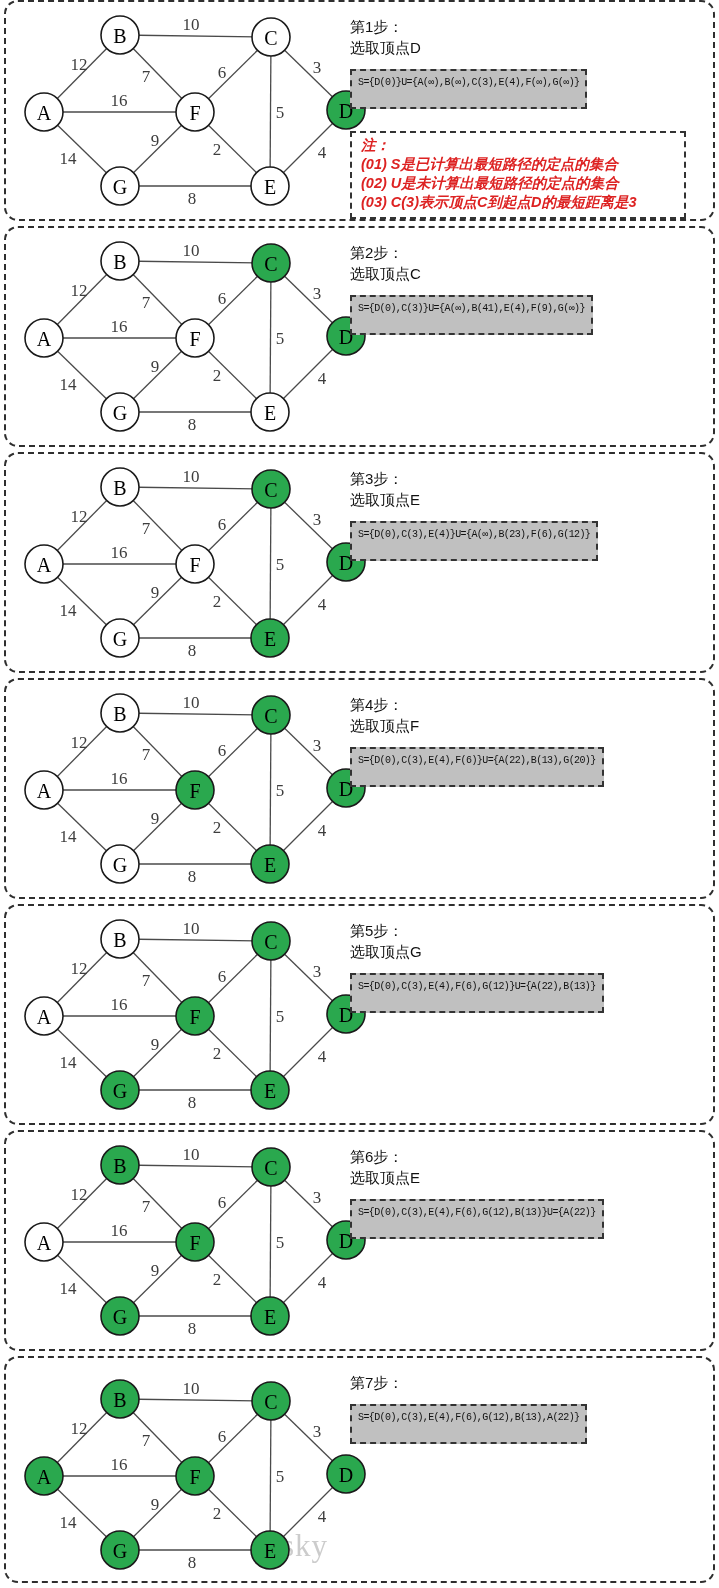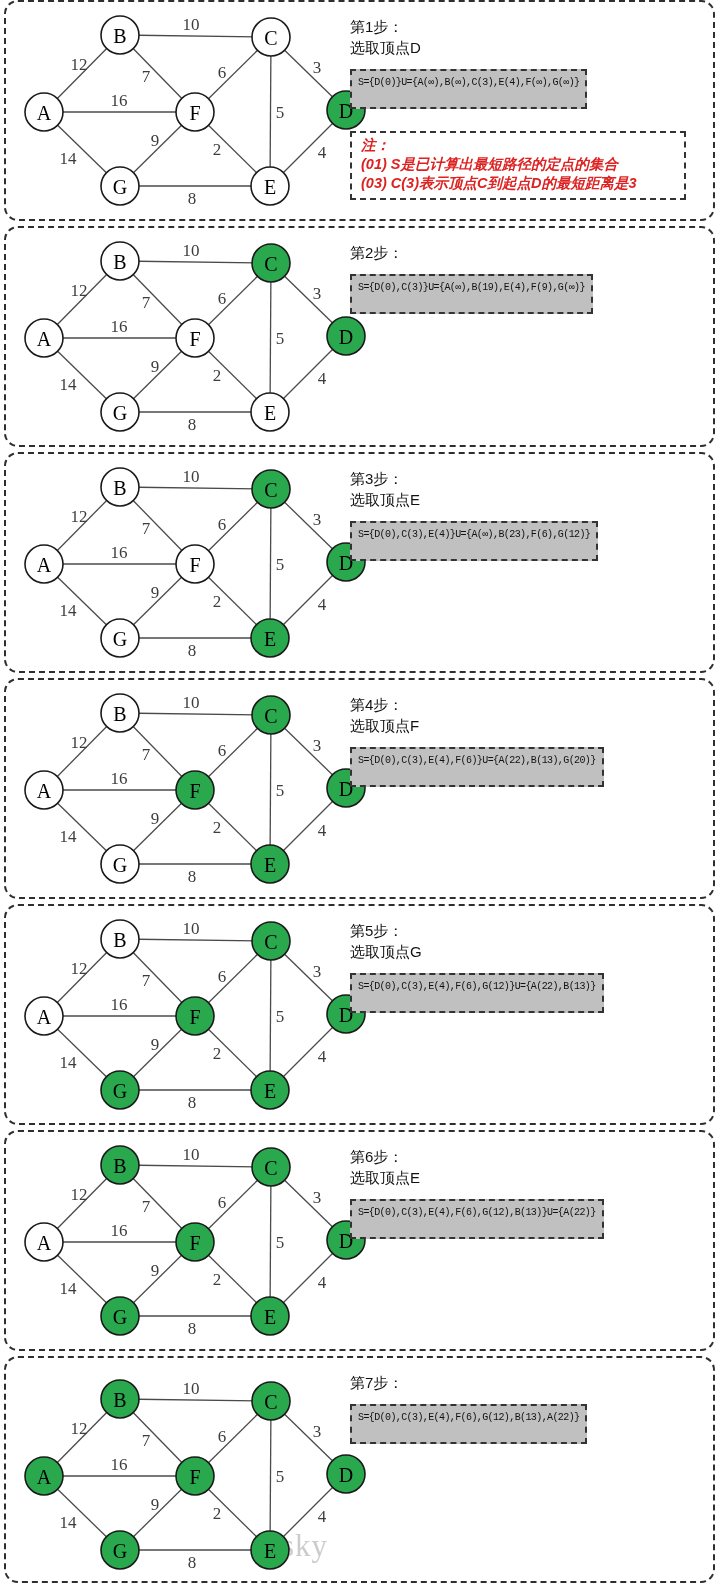--- a/index.html
+++ b/index.html
@@ -133,20 +133,21 @@
       <div class="step-title">第1步：</div>
       <div class="step-action">选取顶点D</div>
       <div class="set-box">
         <div class="s-line">S={D(0)}</div>
         <div class="u-line">U={A(∞),B(∞),C(3),E(4),F(∞),G(∞)}</div>
       </div>
       <div class="note-box">
         <div>注：</div>
         <div>
             <div>(01) S是已计算出最短路径的定点的集合</div>
+            <div>(02) U是未计算出最短路径的定点的集合</div>
             <div>(03) C(3)表示顶点C到起点D的最短距离是3</div>
           </div>
       </div>
     </div>
   </section>
 
   <section class="panel">
 
     <svg class="graph" viewBox="0 0 362 215">
         <line x1="114" y1="33" x2="265" y2="35" stroke="#4a4a4a" stroke-width="1.3"></line>
@@ -183,23 +184,24 @@
         <text x="340" y="109" text-anchor="middle" dominant-baseline="central" fill="#000000" font-family="&quot;Liberation Serif&quot;,&quot;DejaVu Serif&quot;,serif" font-size="20">D</text>
         <circle cx="264" cy="184" r="19" fill="#ffffff" stroke="#1a1a1a" stroke-width="1.6"></circle>
         <text x="264" y="185" text-anchor="middle" dominant-baseline="central" fill="#000000" font-family="&quot;Liberation Serif&quot;,&quot;DejaVu Serif&quot;,serif" font-size="20">E</text>
         <circle cx="189" cy="110" r="19" fill="#ffffff" stroke="#1a1a1a" stroke-width="1.6"></circle>
         <text x="189" y="111" text-anchor="middle" dominant-baseline="central" fill="#000000" font-family="&quot;Liberation Serif&quot;,&quot;DejaVu Serif&quot;,serif" font-size="20">F</text>
         <circle cx="114" cy="184" r="19" fill="#ffffff" stroke="#1a1a1a" stroke-width="1.6"></circle>
         <text x="114" y="185" text-anchor="middle" dominant-baseline="central" fill="#000000" font-family="&quot;Liberation Serif&quot;,&quot;DejaVu Serif&quot;,serif" font-size="20">G</text>
       </svg>
     <div class="side">
       <div class="step-title">第2步：</div>
+      <div class="step-action">选取顶点C</div>
       <div class="set-box">
         <div class="s-line">S={D(0),C(3)}</div>
-        <div class="u-line">U={A(∞),B(19),E(4),F(9),G(∞)}</div>
+        <div class="u-line">U={A(∞),B(41),E(4),F(9),G(∞)}</div>
       </div>
       
     </div>
   </section>
 
   <section class="panel">
 
     <svg class="graph" viewBox="0 0 362 215">
         <line x1="114" y1="33" x2="265" y2="35" stroke="#4a4a4a" stroke-width="1.3"></line>
         <line x1="38" y1="110" x2="114" y2="33" stroke="#4a4a4a" stroke-width="1.3"></line>

